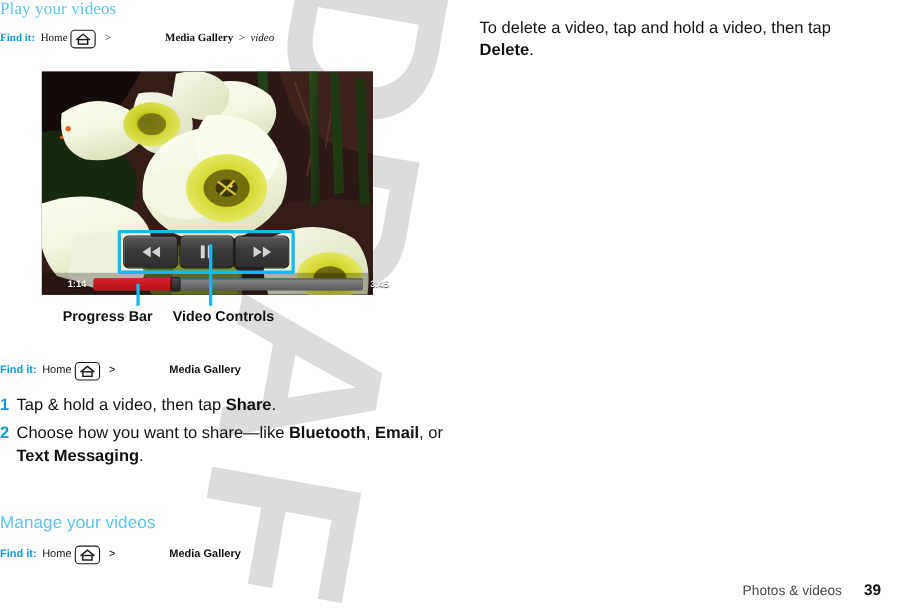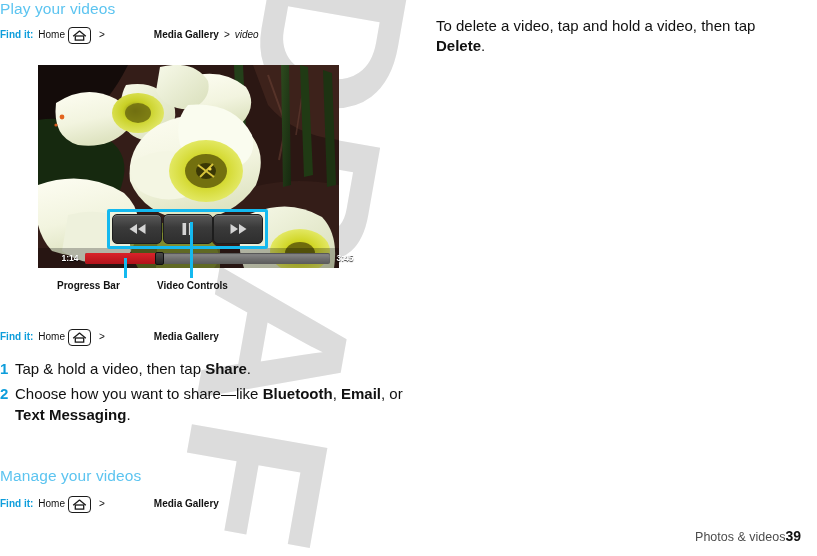--- a/index.html
+++ b/index.html
@@ -134,44 +134,44 @@
     width:9px;height:13px;border-radius:2px;
     background:linear-gradient(#4b4b4b,#232323);
     border:1px solid #111;box-sizing:border-box;
   }
 
   
   .leader{
     position:absolute;width:3px;background:#14b9ef;
   }
   .callout{
-    position:absolute;font-size:10px;font-weight:bold;color:#111;
+    position:absolute;font-size:13px;font-weight:bold;color:#111;
     white-space:nowrap;
   }
 
   
   .footer{
     position:absolute;right:16px;bottom:12px;
-    display:flex;align-items:baseline;gap:0;z-index:3;margin-left:40px;
+    display:flex;align-items:baseline;gap:20px;z-index:3;margin-left:40px;
   }
   .footer .chap{font-size:12.5px;color:#4c4c4c;}
   .footer .pnum{font-size:14px;font-weight:bold;color:#111;}
 </style>
 </head>
 <body>
 
 <div class="page">
 
   <div class="watermark">
     <span>DRAFT</span>
   </div>
 
   <div class="col-left">
 
-    <div style="position:absolute;left:0;top:0;width:418px;">
+    <div style="position:absolute;left:0;top:0;width:418px;font-family:Liberation Serif, serif;">
       <h2 class="sec-head">Play your videos</h2>
 
       <p class="findit" style="margin-top:9px;">
         <span class="lead">Find it:</span>
         <span class="plain">Home</span>
         <span class="home-icon">
           <svg width="15" height="11" viewBox="0 0 15 11">
             <path d="M1.2 6.3 L7.5 1.1 L13.8 6.3" fill="none" stroke="#1b1b1b" stroke-width="1.3" stroke-linejoin="round"></path>
             <rect x="3.3" y="6.0" width="8.4" height="4.1" fill="none" stroke="#1b1b1b" stroke-width="1.3"></rect>
           </svg>

